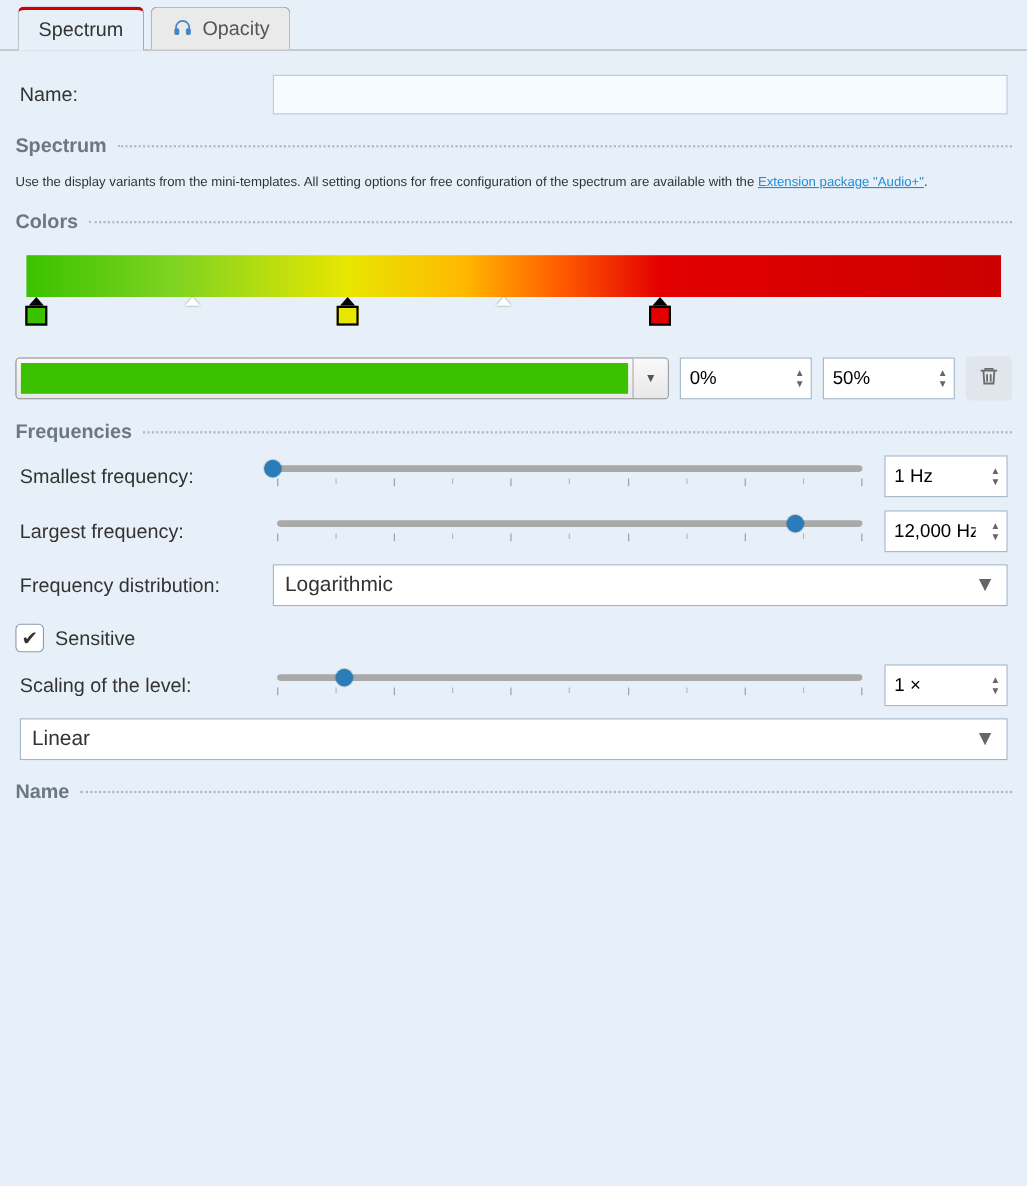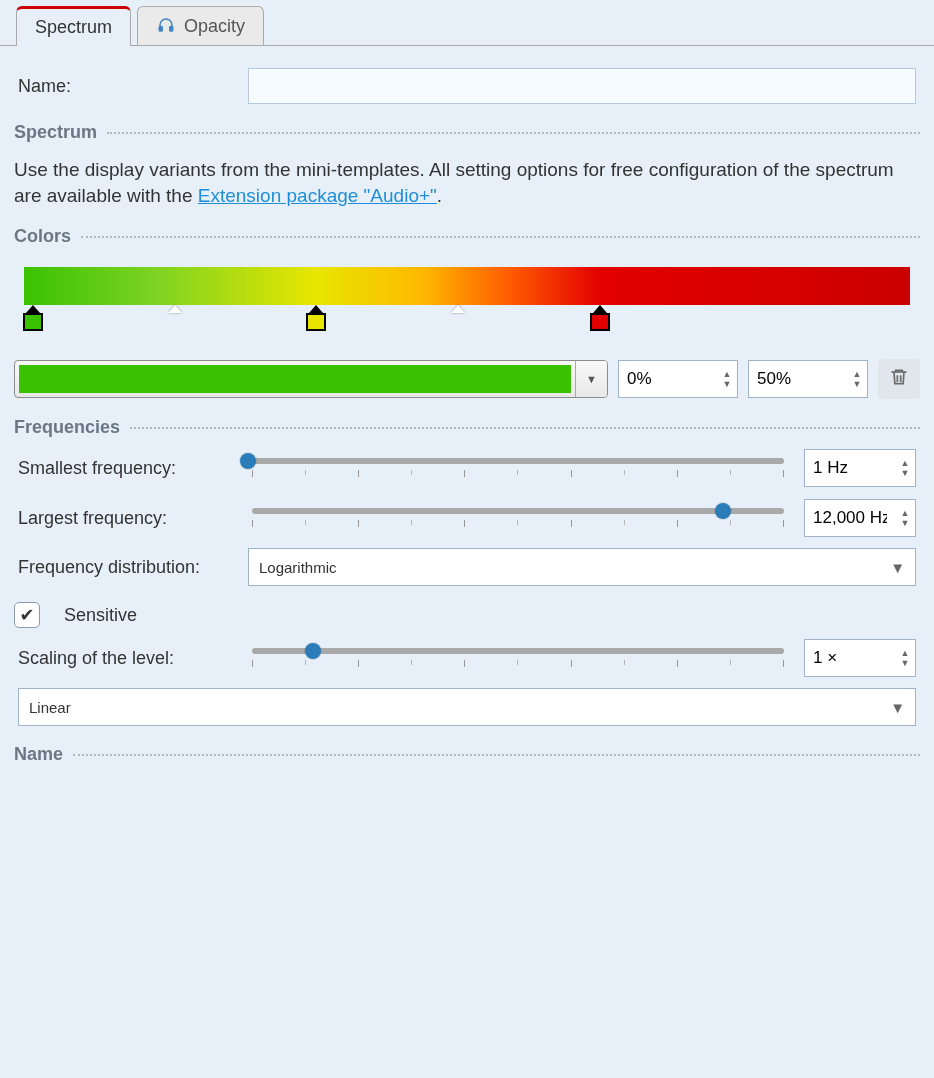--- a/index.html
+++ b/index.html
@@ -80,21 +80,21 @@
     margin-bottom: 8px;
     gap: 10px;
   }
   .section-header .dots {
     flex: 1;
     border-bottom: 2px dotted #b0b8c2;
     height: 1px;
   }
   .desc {
     color: #333;
-    font-size: 19px;
+    font-size: 12px;
     line-height: 1.35;
     margin: 14px 0 10px 0;
   }
   .desc a {
     color: #1f8ed6;
     text-decoration: underline;
   }
   .gradient-bar {
     height: 38px;
     margin: 20px 10px 0 10px;
@@ -237,33 +237,33 @@
   }
   .slider .ticks span.minor { height: 5px; background:#b5b5b5; }
   .select-full {
     width: 100%;
     height: 38px;
     border: 1px solid #9fb4c8;
     background: #fff;
     display: flex;
     align-items: center;
     padding: 0 10px;
-    font-size: 15px;
+    font-size: 19px;
     position: relative;
     cursor: pointer;
   }
   .select-full .caret {
     position: absolute;
     right: 10px;
     color: #666;
   }
   .checkbox-row {
     display: flex;
     align-items: center;
-    gap: 24px;
+    gap: 10px;
     margin-top: 16px;
     margin-bottom: 10px;
   }
   .chk {
     width: 26px; height: 26px;
     border: 1px solid #8a9bab;
     border-radius: 5px;
     background: #fff;
     display: flex; align-items: center; justify-content: center;
   }

